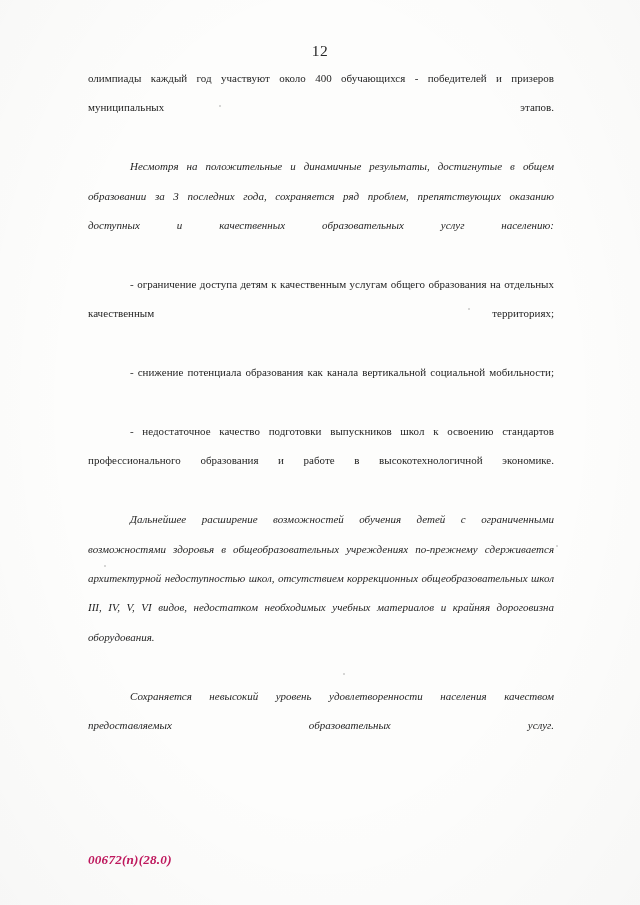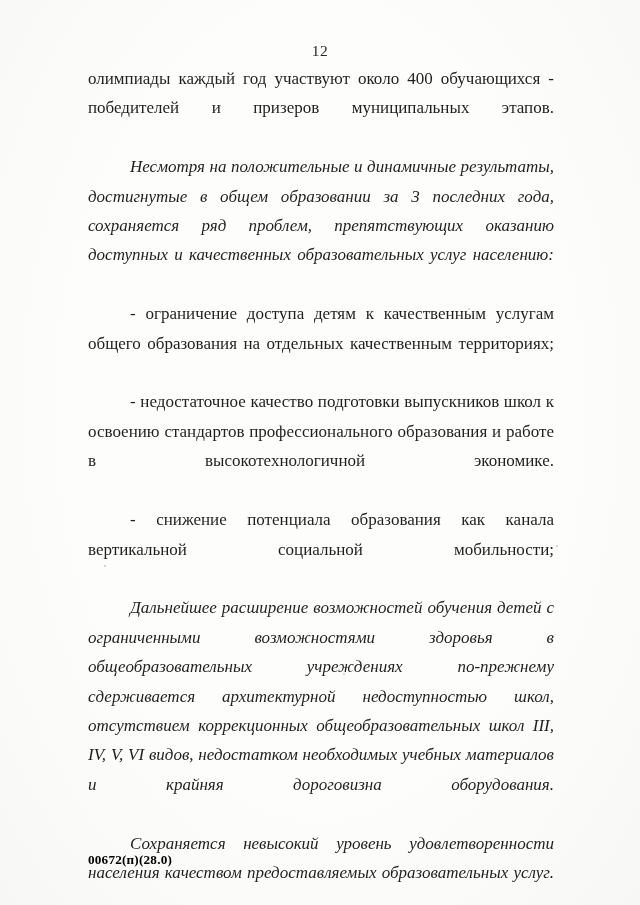--- a/index.html
+++ b/index.html
@@ -46,21 +46,21 @@
     position: absolute;
     left: 88px;
     top: 64px;
     width: 466px;
   }
 
   p.para {
     margin: 0;
     text-align: justify;
     text-justify: inter-word;
-    font-size: 17px;
+    font-size: 11px;
     line-height: 29.4px;
     color: #1f1f1f;
     text-indent: 0;
     -webkit-hyphens: none;
     hyphens: none;
   }
   p.para.indent {
     text-indent: 42px;
     font-style: italic;
   }
@@ -75,21 +75,22 @@
     width: 100%;
   }
 
   #footer-code {
     position: absolute;
     left: 88px;
     top: 852px;
     font-size: 13.2px;
     font-weight: bold;
     letter-spacing: 0.2px;
-    color: #000000;
+    color: #be185d;
+    font-style: italic;
   }
 
   .speck {
     position: absolute;
     background: #8a8a8a;
     border-radius: 50%;
     opacity: 0.45;
     pointer-events: none;
   }
 </style>
@@ -102,23 +103,23 @@
 
   <div id="page-number">12</div>
 
   <div id="body-text">
     <p class="para" id="para-1">олимпиады каждый год участвуют около 400 обучающихся - победителей и призеров муниципальных этапов.</p>
 
     <p class="para indent" id="para-2">Несмотря на положительные и динамичные результаты, достигнутые в общем образовании за 3 последних года, сохраняется ряд проблем, препятствующих оказанию доступных и качественных образовательных услуг населению:</p>
 
     <p class="para dash" id="para-3">- ограничение доступа детям к качественным услугам общего образования на отдельных качественным территориях;</p>
 
+    <p class="para dash" id="para-4">- снижение потенциала образования как канала вертикальной социальной мобильности;</p>
+
     <p class="para dash" id="para-5">- недостаточное качество подготовки выпускников школ к освоению стандартов профессионального образования и работе в высокотехнологичной экономике.</p>
-
-    <p class="para dash" id="para-4">- снижение потенциала образования как канала вертикальной социальной мобильности;</p>
 
     <p class="para indent" id="para-6">Дальнейшее расширение возможностей обучения детей с ограниченными возможностями здоровья в общеобразовательных учреждениях по-прежнему сдерживается архитектурной недоступностью школ, отсутствием коррекционных общеобразовательных школ III, IV, V, VI видов, недостатком необходимых учебных материалов и крайняя дороговизна оборудования.</p>
 
     <p class="para indent" id="para-7">Сохраняется невысокий уровень удовлетворенности населения качеством предоставляемых образовательных услуг.</p>
 
   </div>
 
   <div id="footer-code">00672(п)(28.0)</div>
 
   <span class="speck" style="left:219px; top:105px; width:2px; height:2px;"></span>

